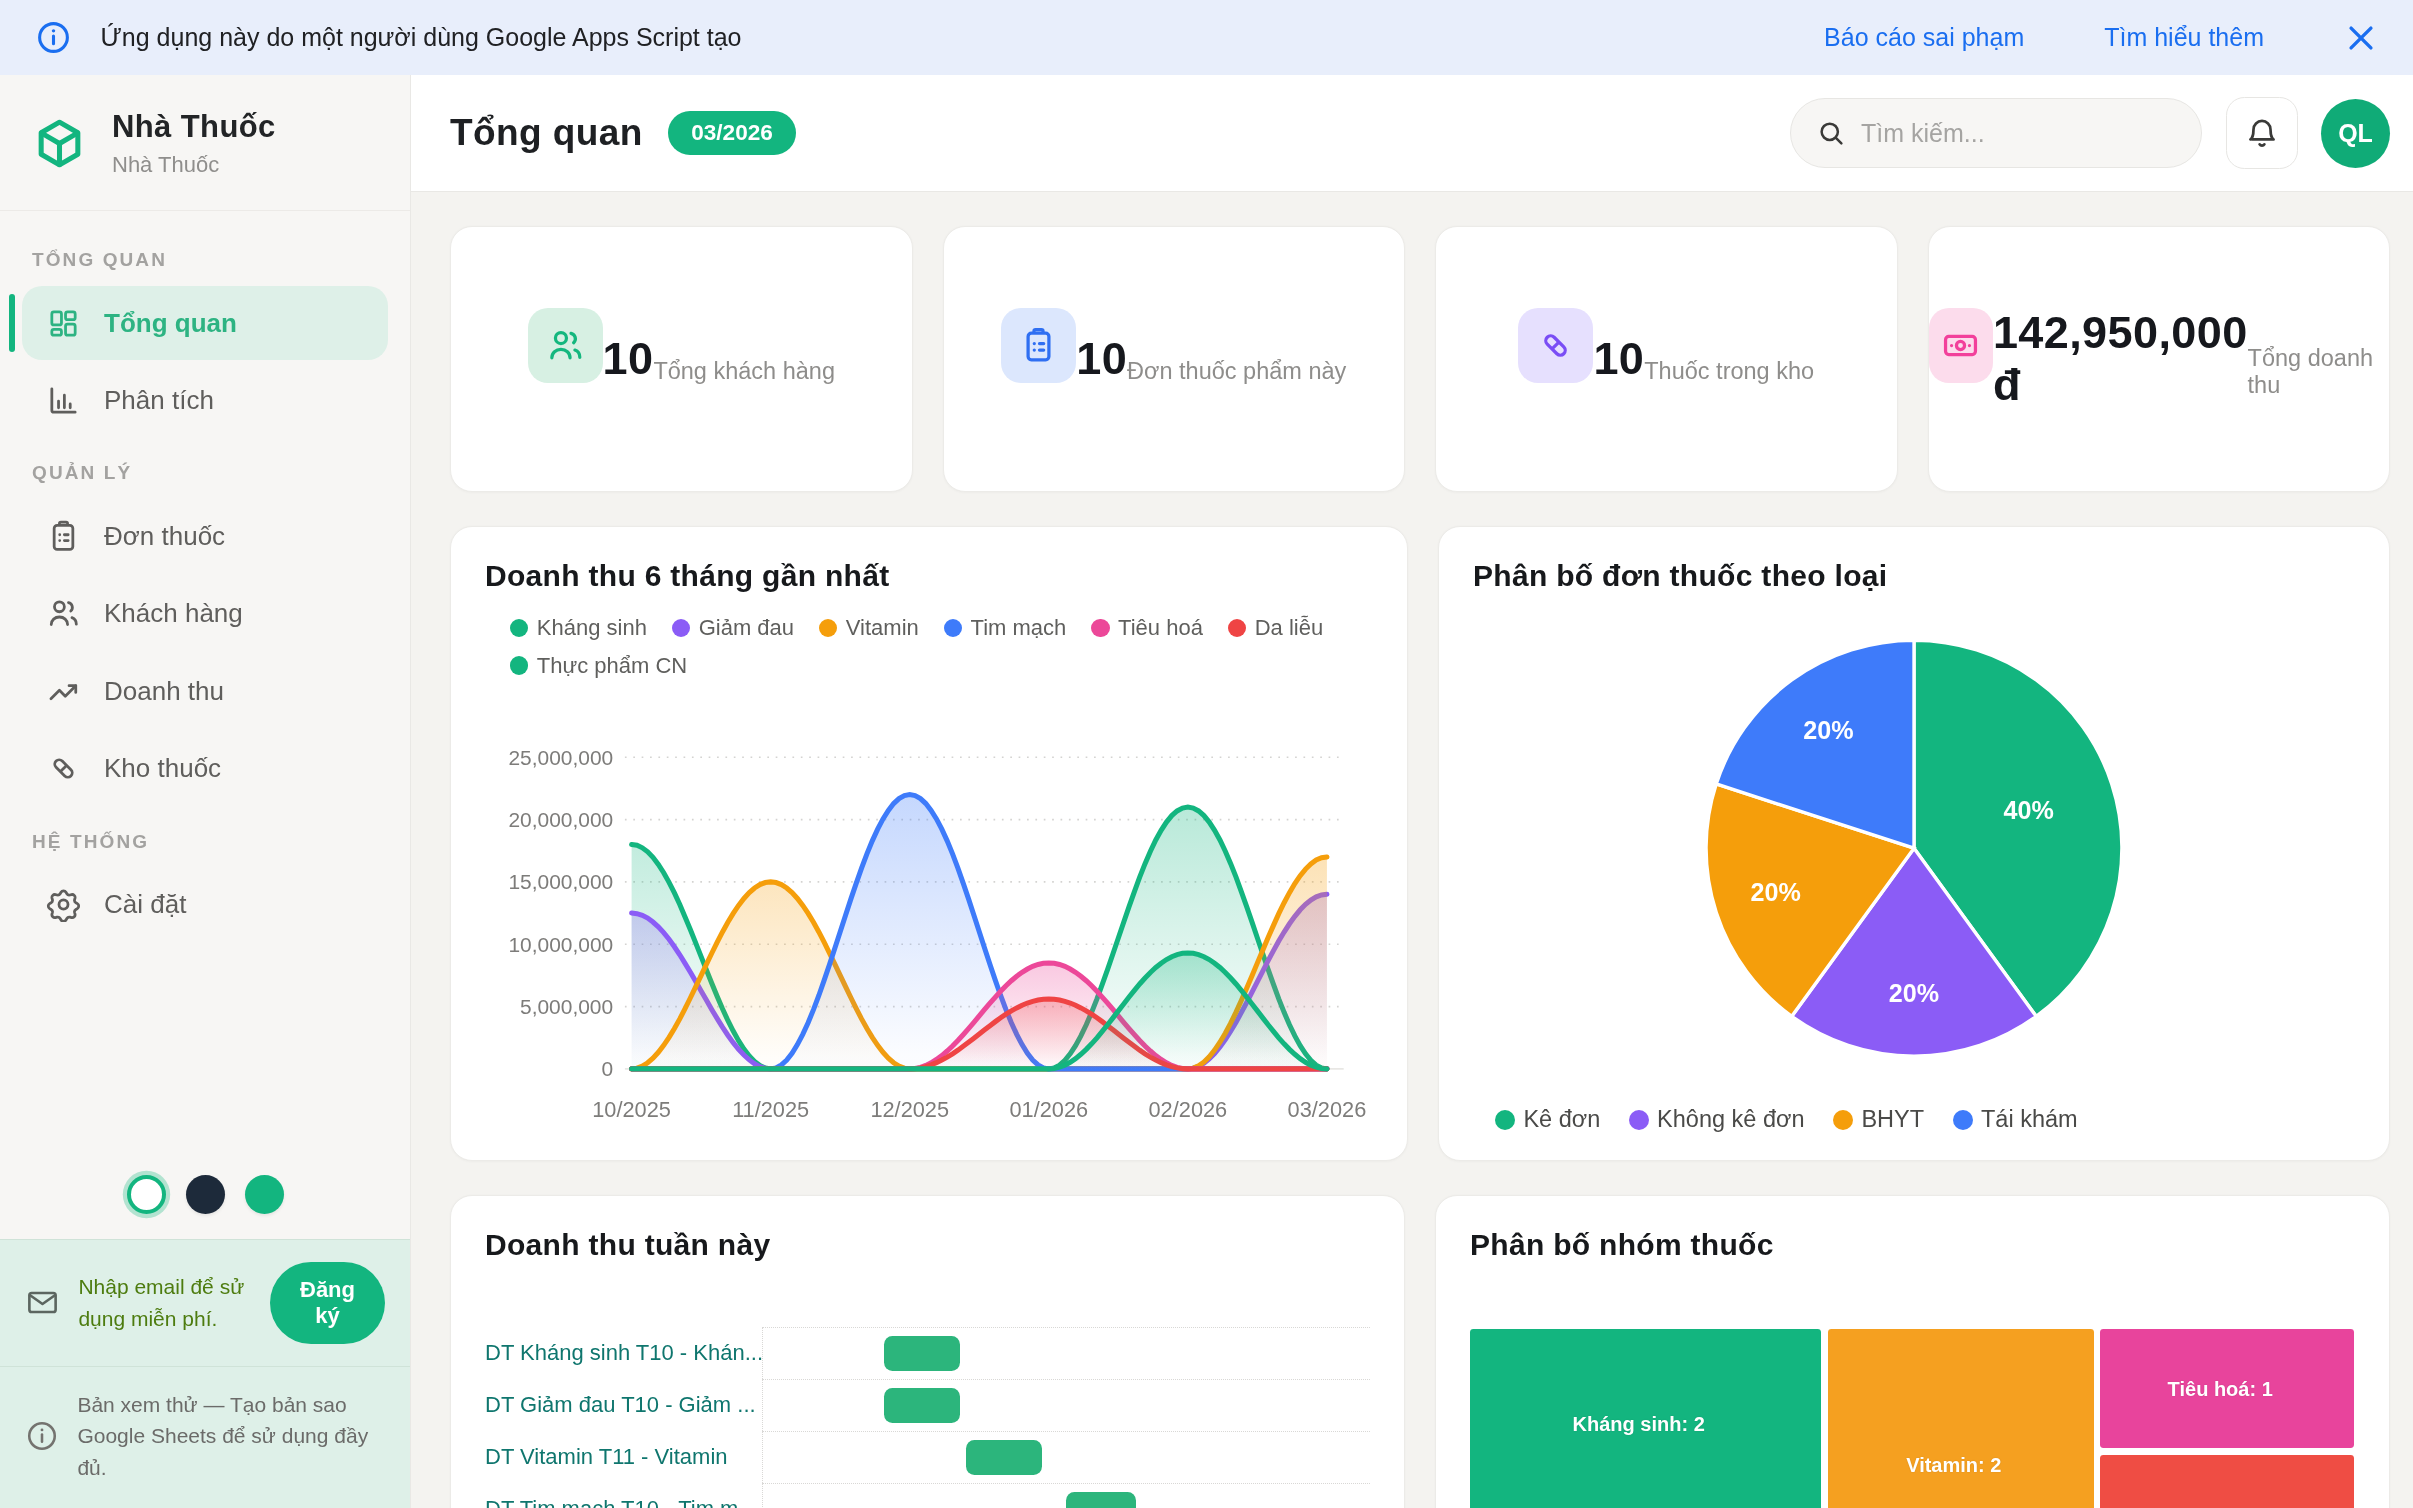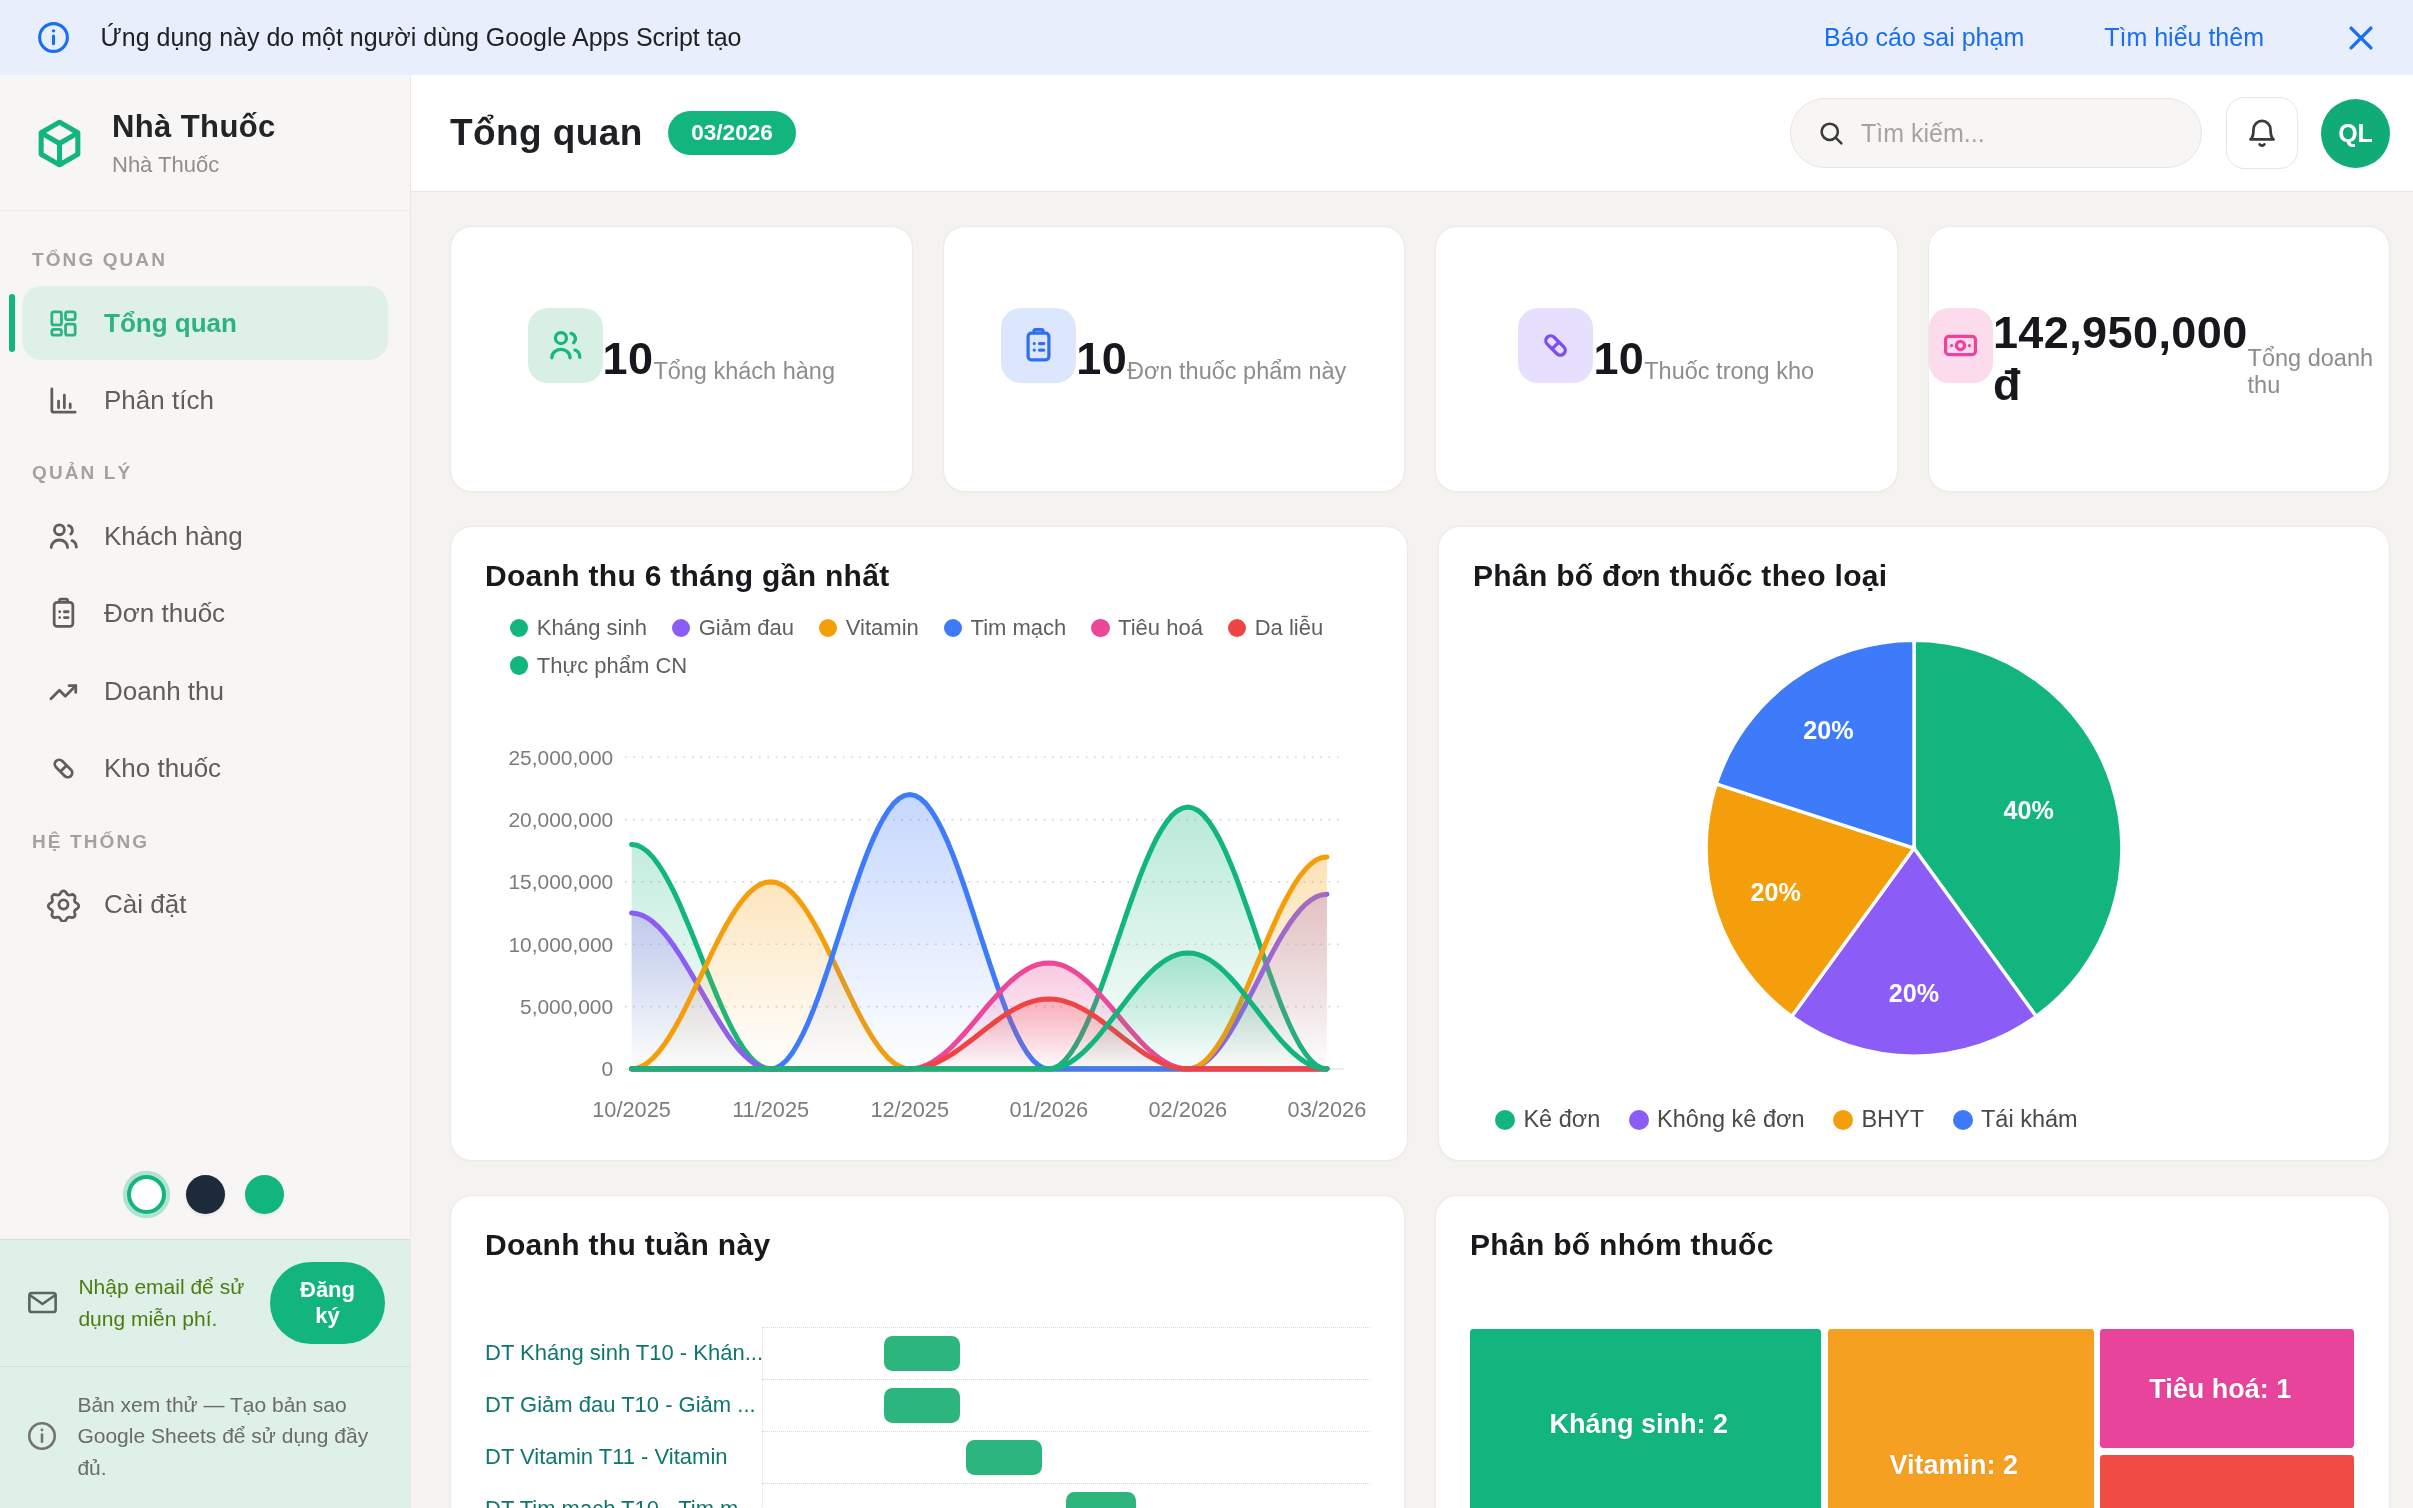--- a/index.html
+++ b/index.html
@@ -87,21 +87,21 @@
   .tl-vline { position:absolute; top:0; bottom:0; border-left:1.7px dotted #d9d8d6; }
   .tl-row { display:flex; height:52px; }
   .tl-label { width:277px; padding-right:25px; text-align:left; font-size:22px; color:#0f766e; white-space:nowrap; overflow:hidden; align-self:center; flex:none; }
   .tl-plot { flex:1; position:relative; border-top:1.7px dotted #d9d8d6; }
   .tl-bar { position:absolute; top:8.4px; height:35px; border-radius:8.4px; }
 
   
   .tm { display:flex; gap:6.7px; height:352px; margin-top:67px; }
   .tm-col { display:flex; flex-direction:column; gap:6.7px; }
   .tm-cell { position:relative; border-radius:3.4px; }
-  .tm-label { position:absolute; left:0; right:14px; text-align:center; color:#fff; font-size:27px; font-weight:bold; transform:translateY(-50%); text-shadow:0 0.8px 1.7px rgba(0,0,0,.15); }
+  .tm-label { position:absolute; left:0; right:14px; text-align:center; color:#fff; font-size:20px; font-weight:bold; transform:translateY(-50%); text-shadow:0 0.8px 1.7px rgba(0,0,0,.15); }
 
   .scroll-thumb { position:absolute; right:3.4px; top:469px; width:11.7px; height:381px; border-radius:5.9px; background:#d3d2cf; cursor:pointer; }
 </style>
 </head>
 <body>
 
 <div class="banner">
   <div class="b-left">
     <svg viewBox="0 0 24 24" fill="none" stroke-width="2">
         <circle cx="12" cy="12" r="9"></circle>
@@ -148,34 +148,34 @@
         <div class="nav-item">
           <svg viewBox="0 0 24 24" fill="none" stroke="currentColor" stroke-width="1.9">
             <path d="M4 4v14.6a1.4 1.4 0 0 0 1.4 1.4H20" stroke-linecap="round"></path>
             <path d="M8.6 12.4v4.6M12.6 8.4v8.6M16.6 14.4v2.6" stroke-linecap="round"></path>
           </svg>
           <span>Phân tích</span>
         </div>
         <div class="sec-label">QUẢN LÝ</div>
         <div class="nav-item">
           <svg viewBox="0 0 24 24" fill="none" stroke="currentColor" stroke-width="1.9">
+            <rect x="5.6" y="4.4" width="12.8" height="16.4" rx="2"></rect>
+            <path d="M9.2 4.4V3.2a1 1 0 0 1 1-1h3.6a1 1 0 0 1 1 1v1.2" stroke-linejoin="round"></path>
+            <path d="M9.4 10.8h.01M12.6 10.8h2.6M9.4 14.8h.01M12.6 14.8h2.6" stroke-linecap="round"></path>
+          </svg>
+          <span>Đơn thuốc</span>
+        </div>
+        <div class="nav-item">
+          <svg viewBox="0 0 24 24" fill="none" stroke="currentColor" stroke-width="1.9">
             <circle cx="9.2" cy="7.4" r="3.4"></circle>
             <path d="M3.6 19.6c0-3.1 2.5-5.2 5.6-5.2s5.6 2.1 5.6 5.2" stroke-linecap="round"></path>
             <path d="M15.4 4.5a3.4 3.4 0 0 1 1.6 5.8" stroke-linecap="round"></path>
             <path d="M17.8 14.8c2 .7 3 2.4 3 4.5" stroke-linecap="round"></path>
           </svg>
           <span>Khách hàng</span>
-        </div>
-        <div class="nav-item">
-          <svg viewBox="0 0 24 24" fill="none" stroke="currentColor" stroke-width="1.9">
-            <rect x="5.6" y="4.4" width="12.8" height="16.4" rx="2"></rect>
-            <path d="M9.2 4.4V3.2a1 1 0 0 1 1-1h3.6a1 1 0 0 1 1 1v1.2" stroke-linejoin="round"></path>
-            <path d="M9.4 10.8h.01M12.6 10.8h2.6M9.4 14.8h.01M12.6 14.8h2.6" stroke-linecap="round"></path>
-          </svg>
-          <span>Đơn thuốc</span>
         </div>
         <div class="nav-item">
           <svg viewBox="0 0 24 24" fill="none" stroke="currentColor" stroke-width="1.9">
             <path d="M3.4 17l5.8-5.8 4 4 7.2-7.2" stroke-linecap="round" stroke-linejoin="round"></path>
             <path d="M15.8 8h4.6v4.6" stroke-linecap="round" stroke-linejoin="round"></path>
           </svg>
           <span>Doanh thu</span>
         </div>
         <div class="nav-item">
           <svg viewBox="0 0 24 24" fill="none" stroke="currentColor" stroke-width="1.9">

